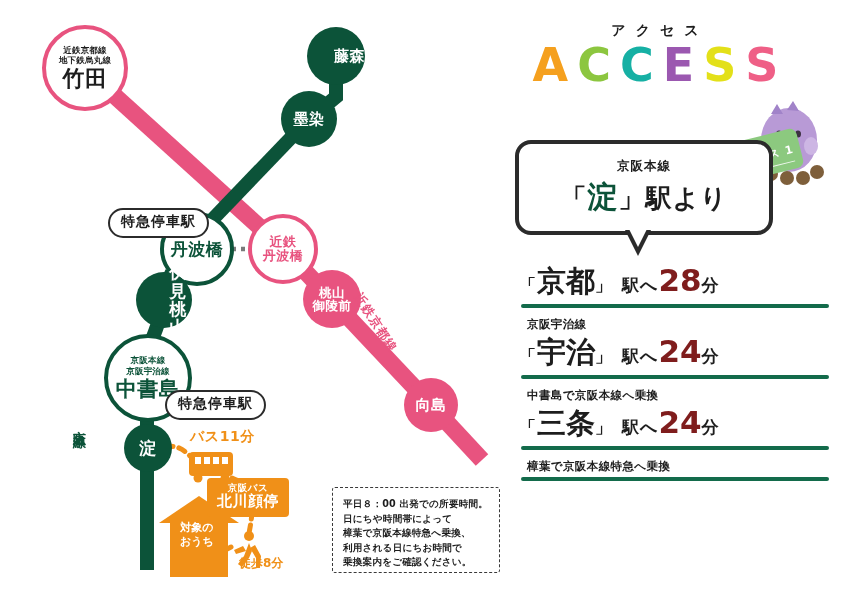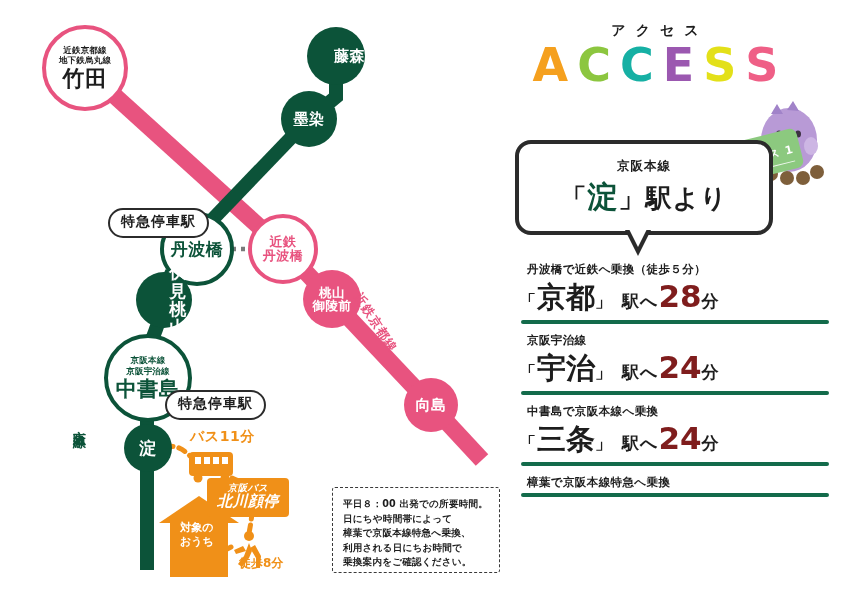--- a/index.html
+++ b/index.html
@@ -182,21 +182,21 @@
     </div>
 
     <div class="badge" style="left:108px;top:208px;">特急停車駅</div>
     <div class="badge" style="left:165px;top:390px;">特急停車駅</div>
 
     <div class="linelabel pink" style="left:364px;top:290px;transform:rotate(57deg);transform-origin:left top;">近鉄京都線</div>
     <div class="linelabel green-v" style="left:70px;top:420px;">京阪本線</div>
 
     <div class="orange-txt" style="left:190px;top:428px;font-size:14px;letter-spacing:.5px;">バス11分</div>
 
-    <div class="busbox" style="left:207px;top:478px;font-style:italic;">
+    <div class="busbox" style="left:207px;top:478px;">
       <div class="b1">京阪バス</div>
       <div class="b2">北川顔停</div>
     </div>
 
     <div class="house-label" style="left:180px;top:521px;">
       <span>対象の</span><br>
       <span>おうち</span>
     </div>
 
     <div class="orange-txt" style="left:239px;top:555px;font-size:12px;">徒歩8分</div>
@@ -240,21 +240,20 @@
       <div class="bl2">
         <span>「</span><em>淀</em><span>」</span><span>駅より</span>
       </div>
     </div>
     <div class="tail"></div>
     <div class="tail-in"></div>
 
     <div class="routes">
 
       <div class="route">
-        <div class="via">丹波橋で近鉄へ乗換（徒歩５分）</div>
         <div class="dest">
           <span class="small">「</span><span class="st">京都</span><span class="small">」</span>
           <span class="small">駅へ</span><span class="min">28</span><span class="fun">分</span>
         </div>
       </div>
 
       <div class="route">
         <div class="via">京阪宇治線</div>
         <div class="dest">
           <span class="small">「</span><span class="st">宇治</span><span class="small">」</span>

